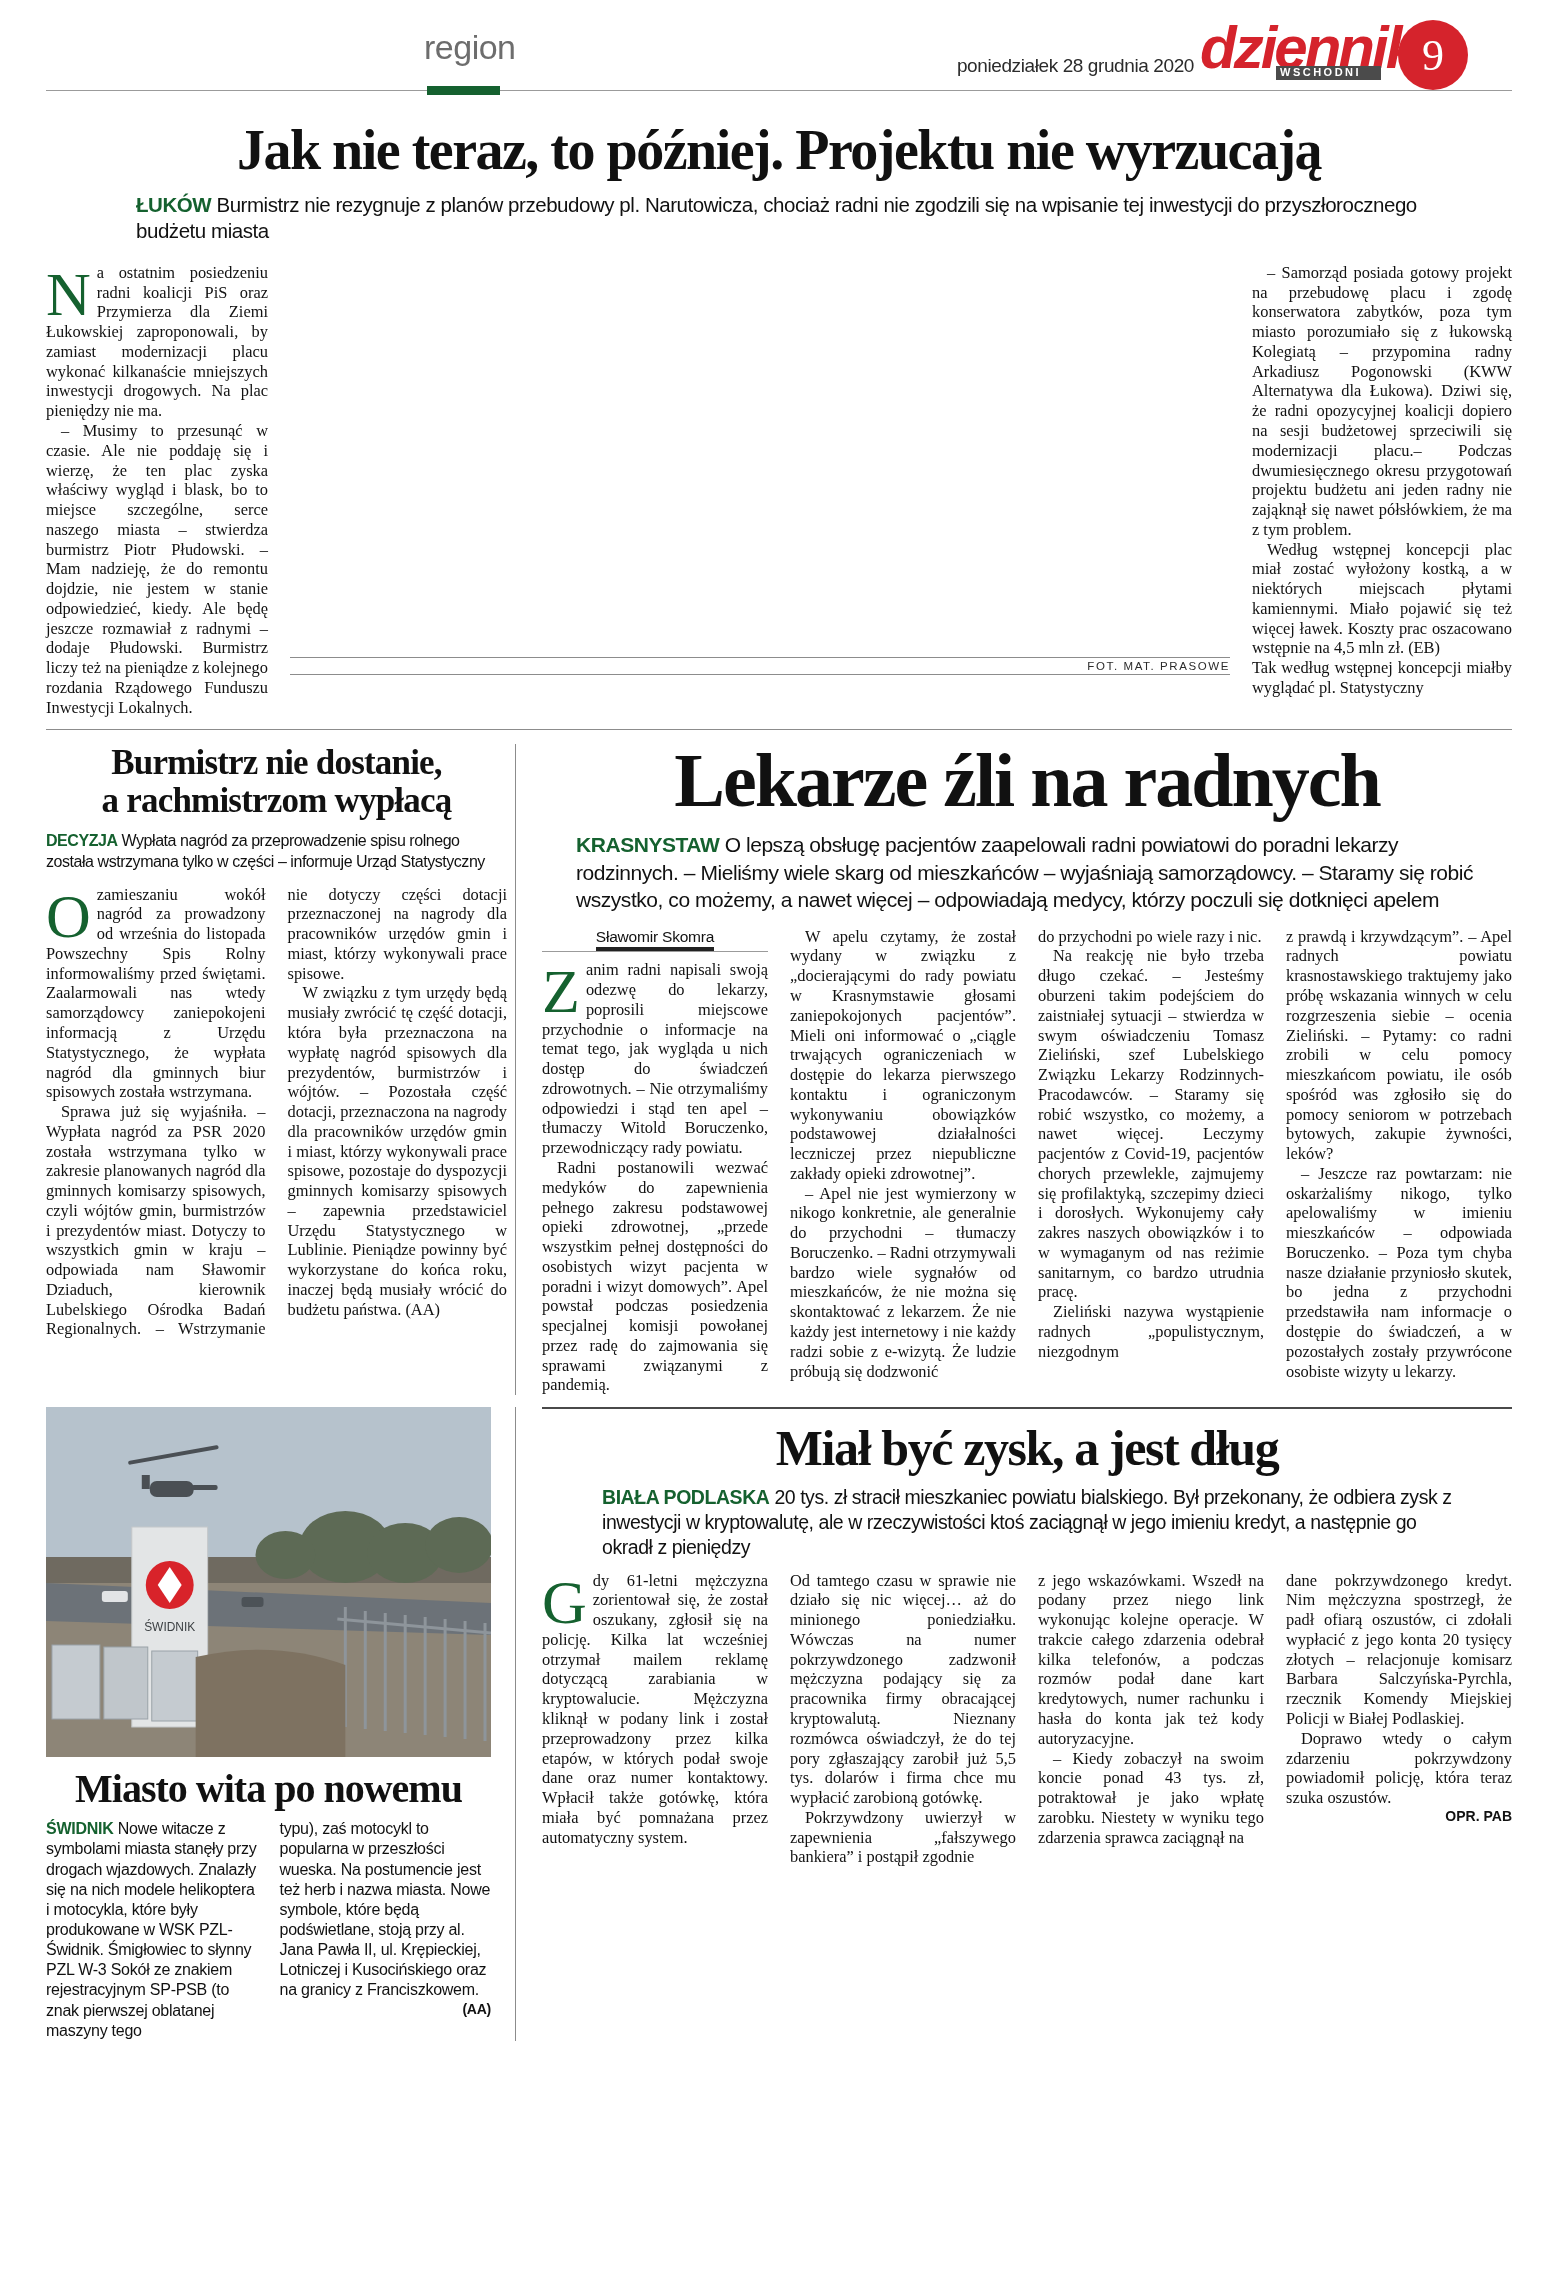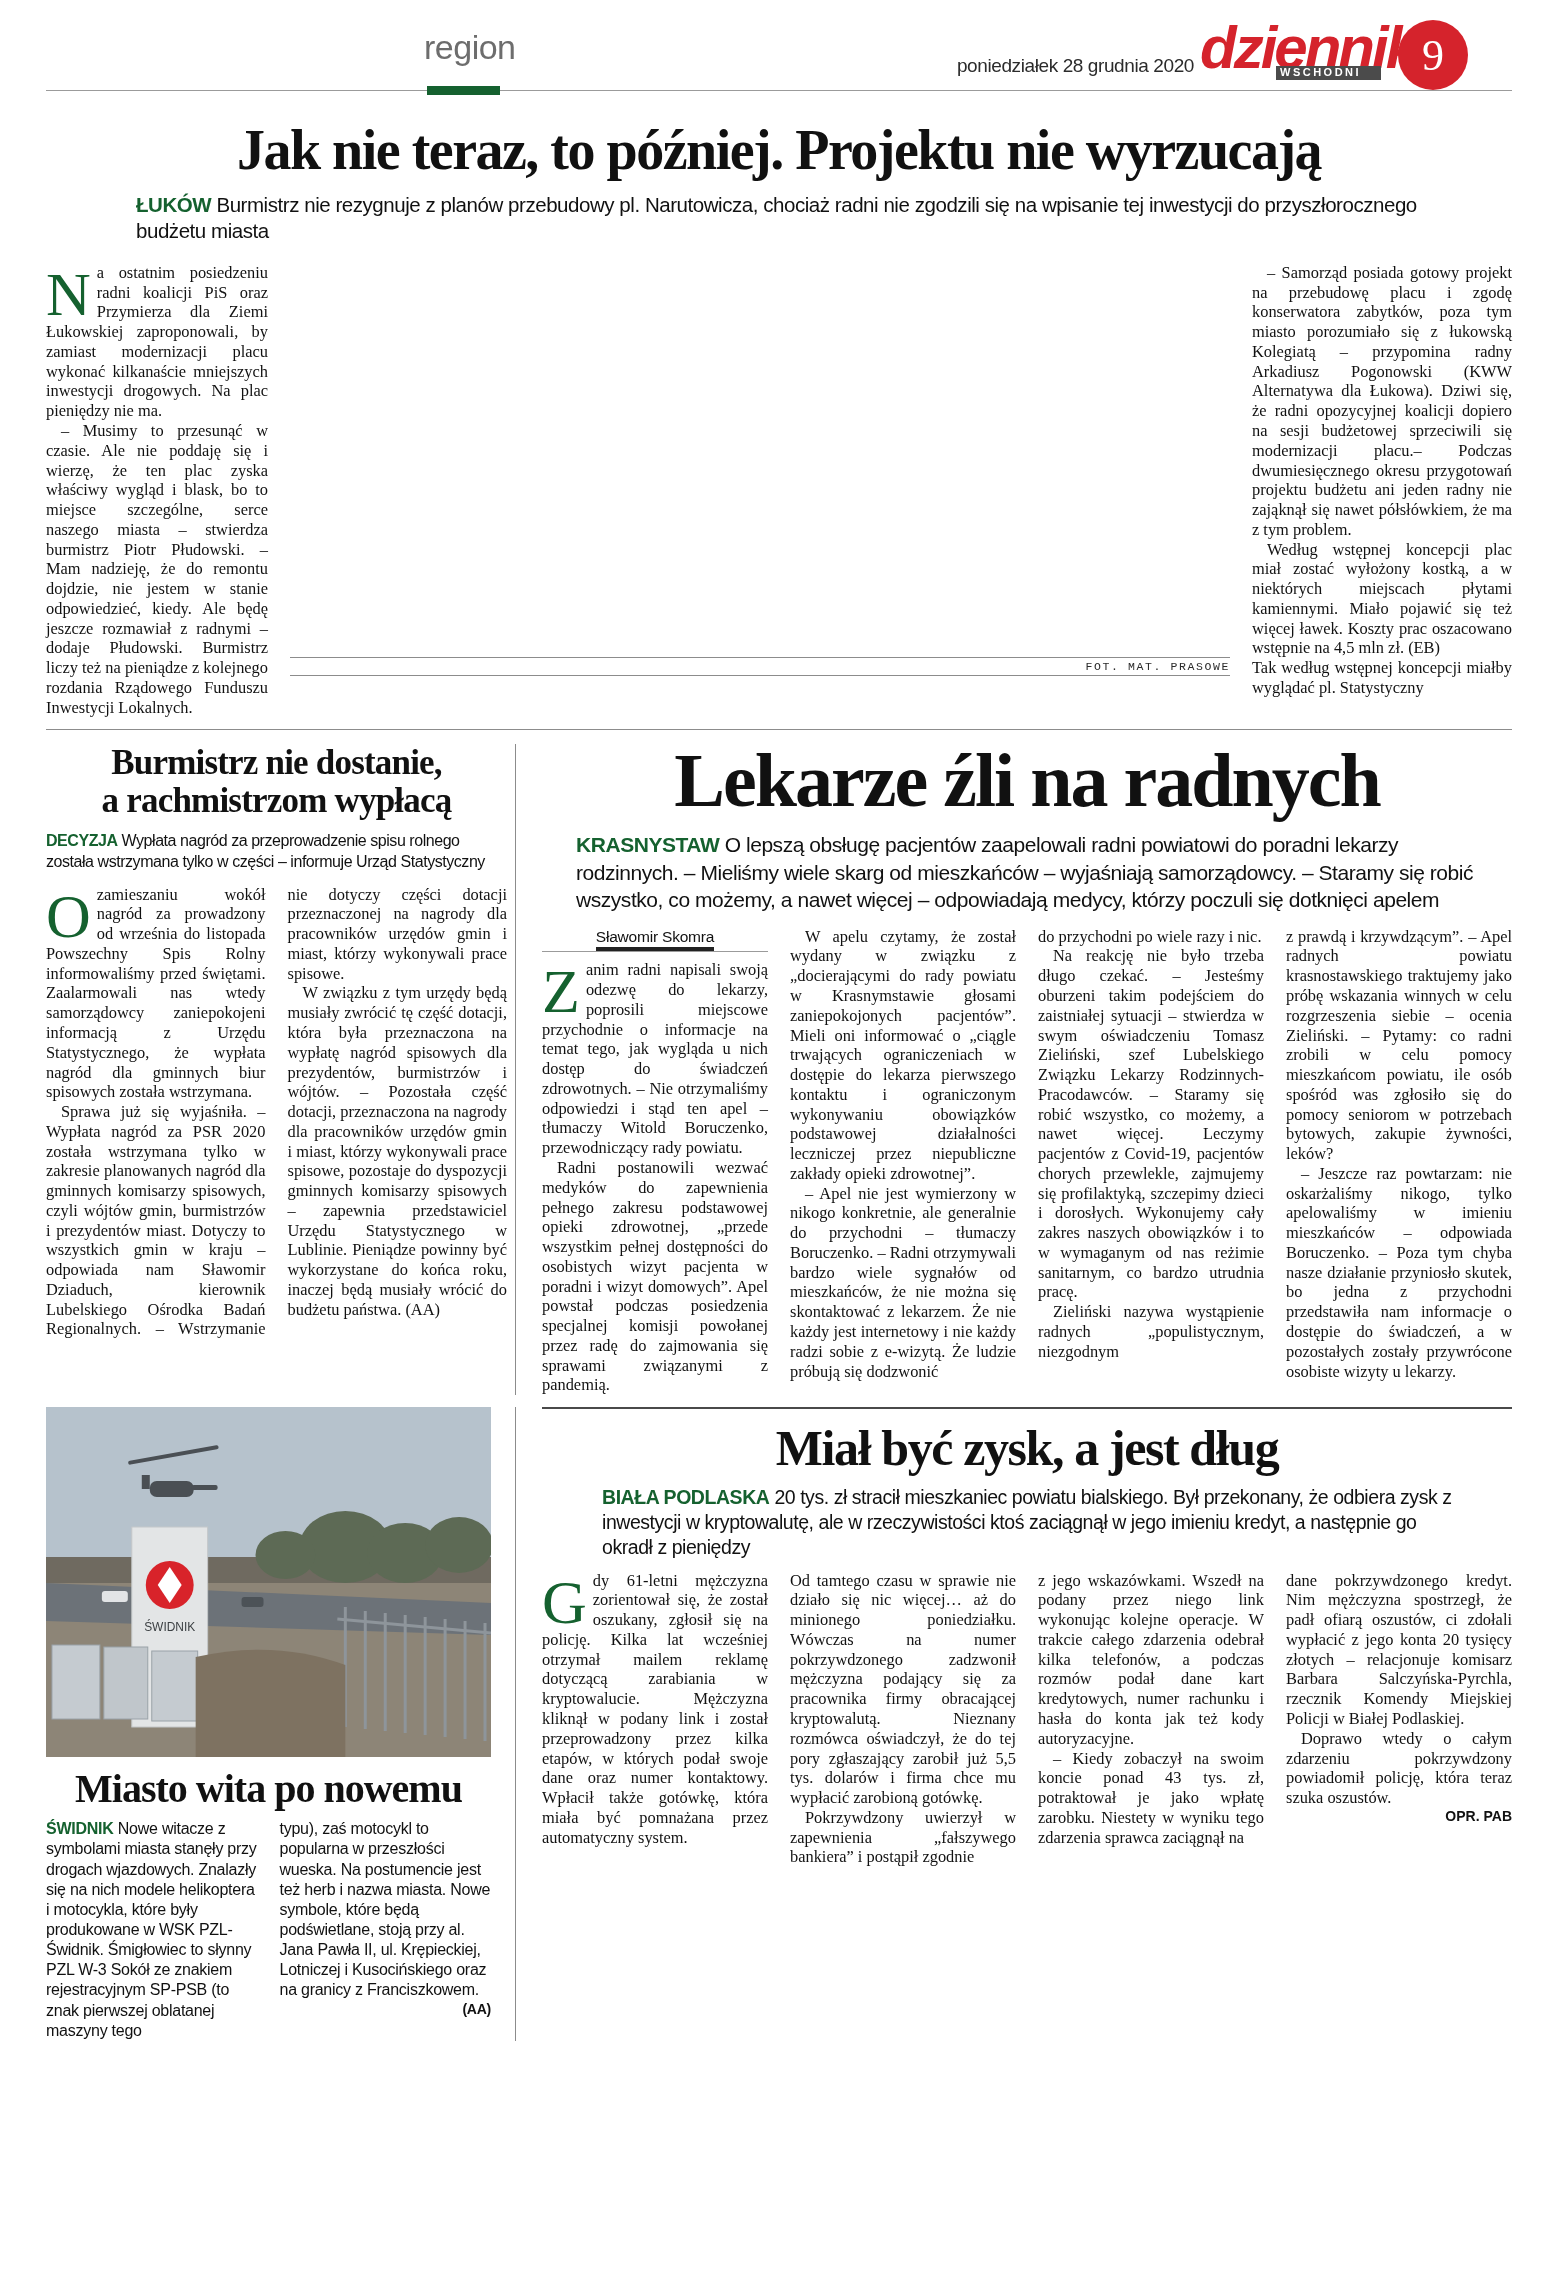--- a/index.html
+++ b/index.html
@@ -88,21 +88,21 @@
   .a1-grid {
     display: grid; grid-template-columns: 222px 1fr 260px;
     gap: 0 22px; margin-top: 18px;
   }
   .a1-photo {
     position: relative; overflow: hidden;
     background: linear-gradient(#cfd6dc, #e4e8ea);
     height: 388px;
   }
   .a1-caption {
-    font-family: Liberation Mono, monospace;
+    font-family: Liberation Sans, sans-serif;
     font-size: 11.5px; letter-spacing: 1.6px; color: #2b2b2b;
     text-align: right; margin-top: 6px;
     border-top: 1px solid #8c8c8c; border-bottom: 1px solid #8c8c8c;
     padding: 2px 0 2px 0;
   }
   .sky { position: absolute; inset: 0; background: #ffffff; }
 
   
   .hr-thin { height: 1px; background: #8c8c8c; }
   .hr-mid { height: 2px; background: #4a4a4a; }

